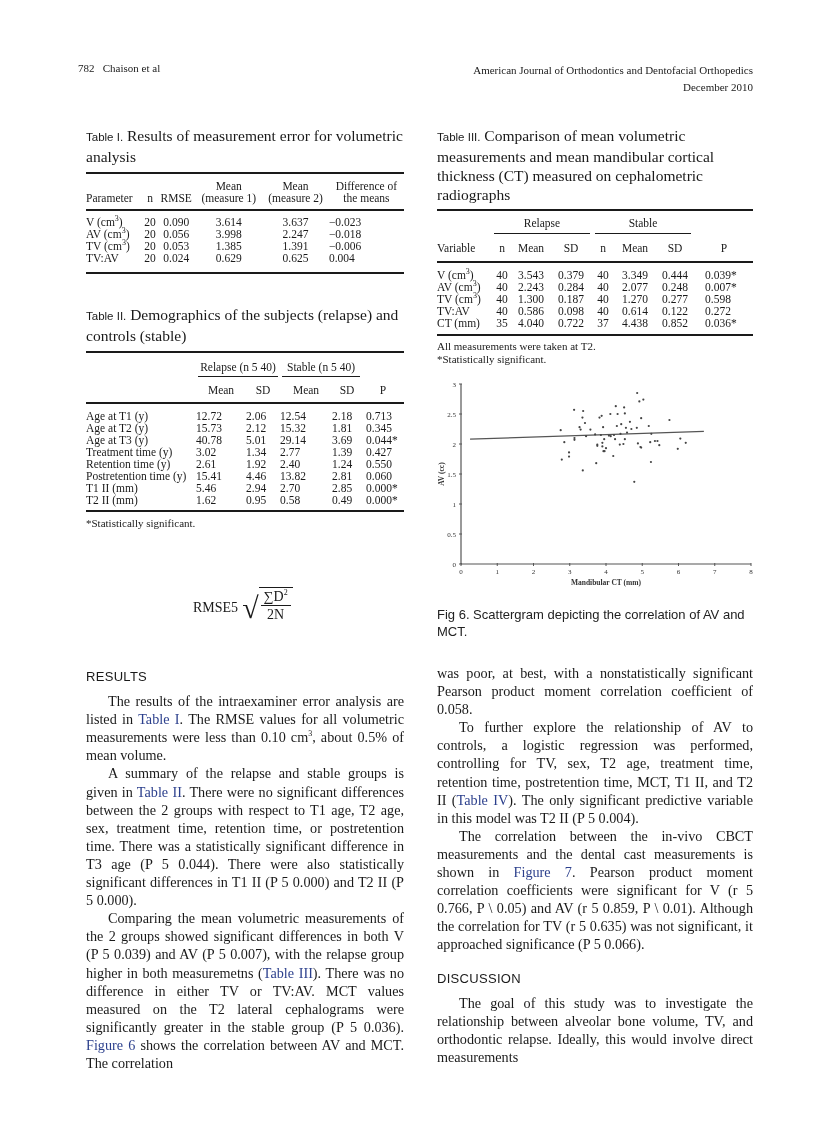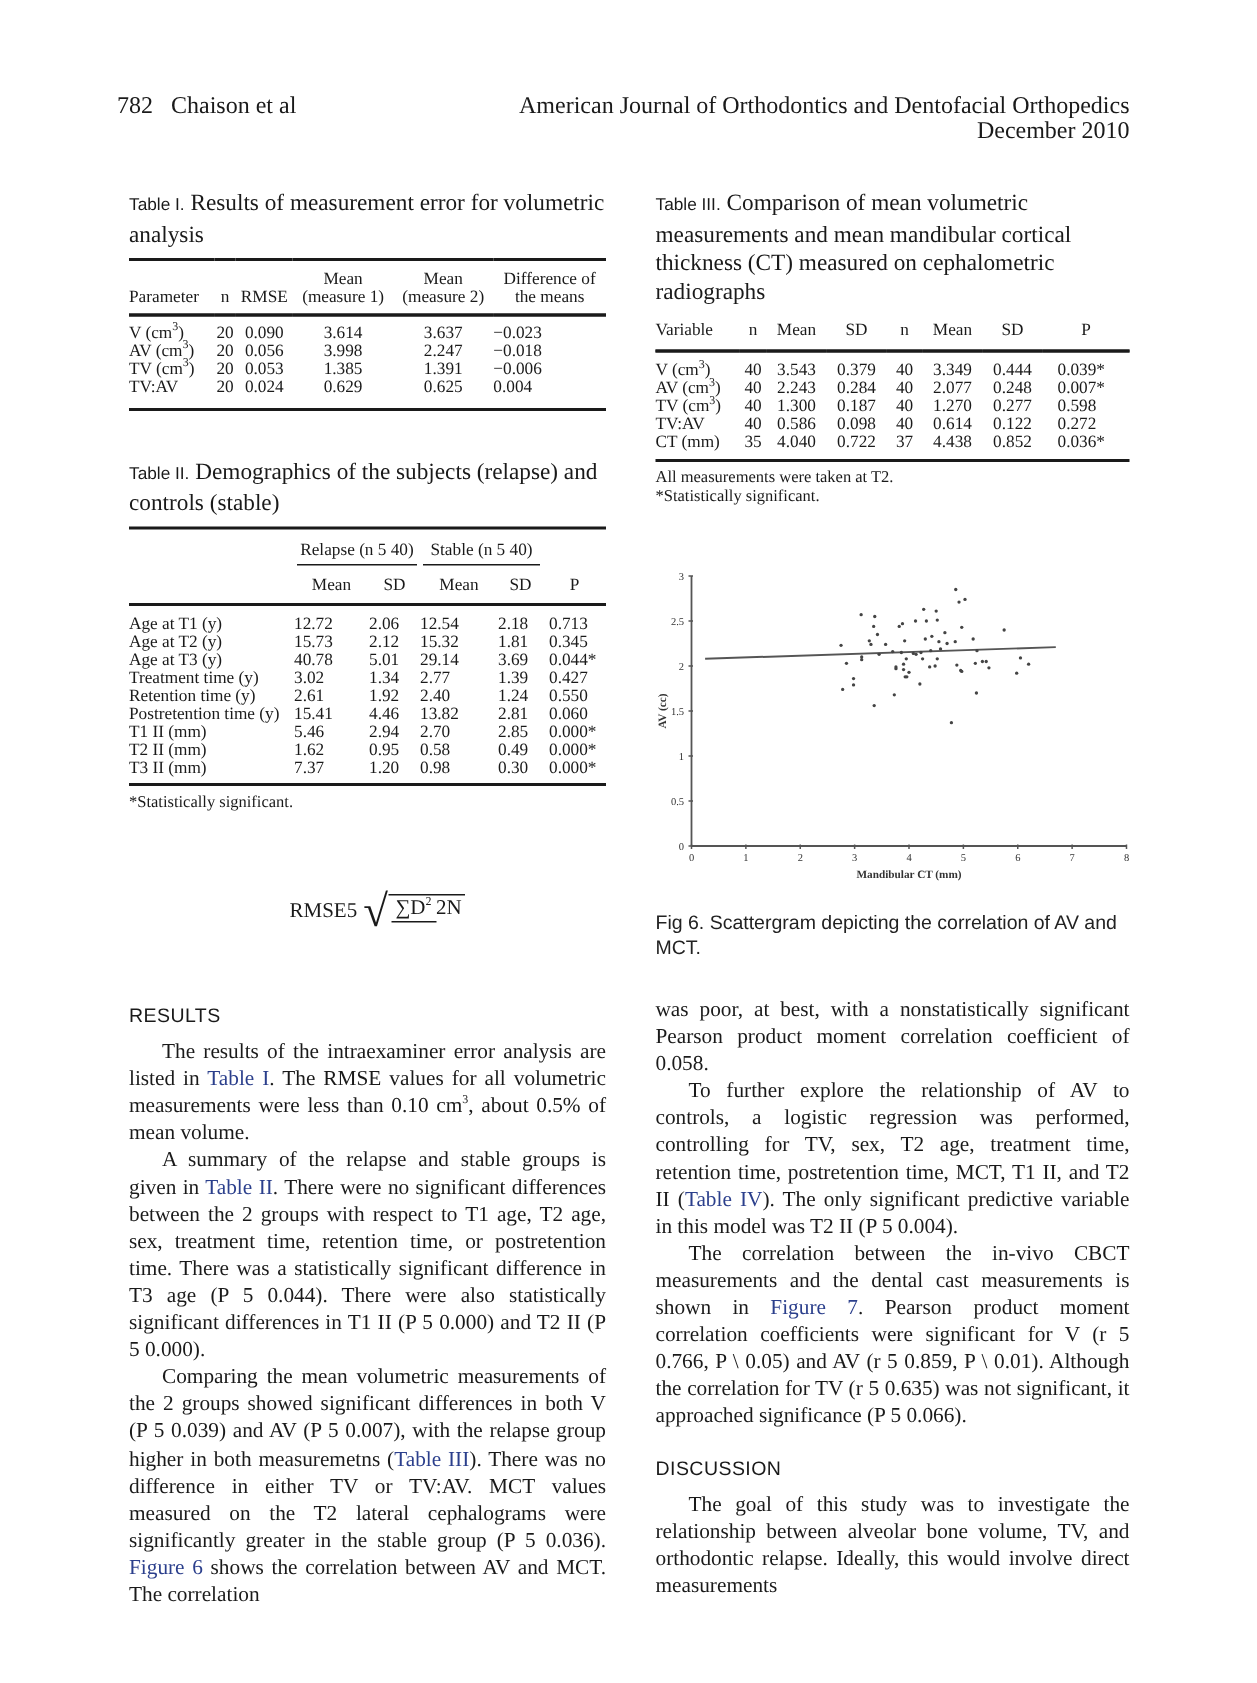--- a/index.html
+++ b/index.html
@@ -1,19 +1,19 @@
 <!DOCTYPE html>
 <html><head>
 <meta charset="utf-8">
 <style>
   html, body { margin: 0; padding: 0; background: #ffffff; }
   body { width: 838px; height: 1122px; position: relative; overflow: hidden;
          font-family: "Liberation Serif", serif; color: #1a1a1a; }
   .abs { position: absolute; }
-  .hdr { font-size: 16px; }
+  .hdr { font-size: 11px; }
   .hdr-left { left: 78px; top: 62px; }
   .hdr-right { right: 85px; top: 62px; text-align: right; line-height: 17px; }
 
   .tcap { font-size: 15.5px; line-height: 19px; }
   .tcap .lab { font-family: "Liberation Sans", sans-serif; font-size: 11.5px; }
   table { border-collapse: collapse; font-size: 11.5px; }
   td, th { padding: 0; font-weight: normal; white-space: nowrap; }
   .rule-thick { border-top: 2px solid #1a1a1a; }
   .rule-b-thick { border-bottom: 2px solid #1a1a1a; }
   .num { text-align: left; }
@@ -190,38 +190,30 @@
           <td style="padding-left:4px;">0.000*</td>
         </tr>
         <tr>
           <td>T2 II (mm)</td>
           <td class="num" style="padding-right:6px;">1.62</td>
           <td class="num" style="padding-right:6px;">0.95</td>
           <td class="num" style="padding-right:6px;">0.58</td>
           <td class="num" style="padding-right:2px;">0.49</td>
           <td style="padding-left:4px;">0.000*</td>
         </tr>
-        <tr>
-          <td>T3 II (mm)</td>
-          <td class="num" style="padding-right:6px;">7.37</td>
-          <td class="num" style="padding-right:6px;">1.20</td>
-          <td class="num" style="padding-right:6px;">0.98</td>
-          <td class="num" style="padding-right:2px;">0.30</td>
-          <td style="padding-left:4px;">0.000*</td>
-        </tr>
       </tbody>
   </table>
   <div class="rule-thick" style="margin-top:4px;"></div>
   <div class="note" style="margin-top:5px;">*Statistically significant.</div>
 </div>
 
 <div class="abs" style="left:193px; top:593px; font-size:14px; display:flex; align-items:center;">
   <span>RMSE5</span>
   <span style="font-size:30px; margin-left:4px; line-height:30px;">√</span>
-  <span style="display:inline-flex; flex-direction:row; align-items:center; border-top:1.5px solid #1a1a1a; margin-top:-6px; padding:0 2px;">
+  <span style="display:inline-flex; flex-direction:column; align-items:center; border-top:1.5px solid #1a1a1a; margin-top:-6px; padding:0 2px;">
     <span style="border-bottom:1.2px solid #1a1a1a; padding:0 3px; line-height:17px;"><span>∑D</span><sup>2</sup></span>
     <span style="line-height:17px;">2N</span>
   </span>
 </div>
 
 <div class="abs" style="left:437px; top:126px; width:316px;">
   <div class="tcap">
     <span class="lab">Table III.</span>
     <span>Comparison of mean volumetric measurements and mean mandibular cortical thickness (CT) measured on cephalometric radiographs</span>
   </div>
@@ -230,20 +222,26 @@
         <col style="width:56px">
         <col style="width:18px">
         <col style="width:40px">
         <col style="width:40px">
         <col style="width:24px">
         <col style="width:40px">
         <col style="width:40px">
         <col style="width:58px">
       </colgroup>
     <thead>
+      <tr class="rule-thick">
+        <th></th>
+        <th colspan="3" class="ctr" style="padding:6px 0 3px;"><span style="display:inline-block; border-bottom:1.5px solid #1a1a1a; padding-bottom:4px; width:96px;">Relapse</span></th>
+        <th colspan="3" class="ctr" style="padding:6px 0 3px;"><span style="display:inline-block; border-bottom:1.5px solid #1a1a1a; padding-bottom:4px; width:96px;">Stable</span></th>
+        <th></th>
+      </tr>
       <tr class="rule-b-thick">
         <th style="text-align:left; padding:5px 0 7px;">Variable</th>
         <th class="ctr" style="padding:5px 0 7px;">n</th>
         <th class="ctr" style="padding:5px 0 7px;">Mean</th>
         <th class="ctr" style="padding:5px 0 7px;">SD</th>
         <th class="ctr" style="padding:5px 0 7px;">n</th>
         <th class="ctr" style="padding:5px 0 7px;">Mean</th>
         <th class="ctr" style="padding:5px 0 7px;">SD</th>
         <th class="ctr" style="padding:5px 0 7px;">P</th>
       </tr>

